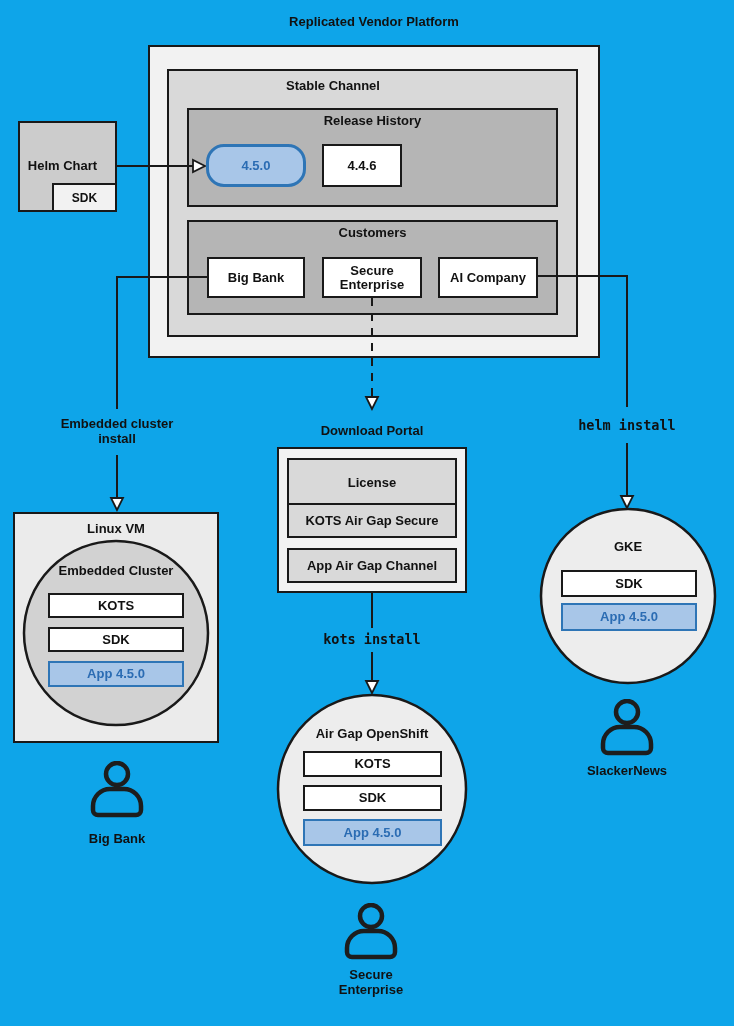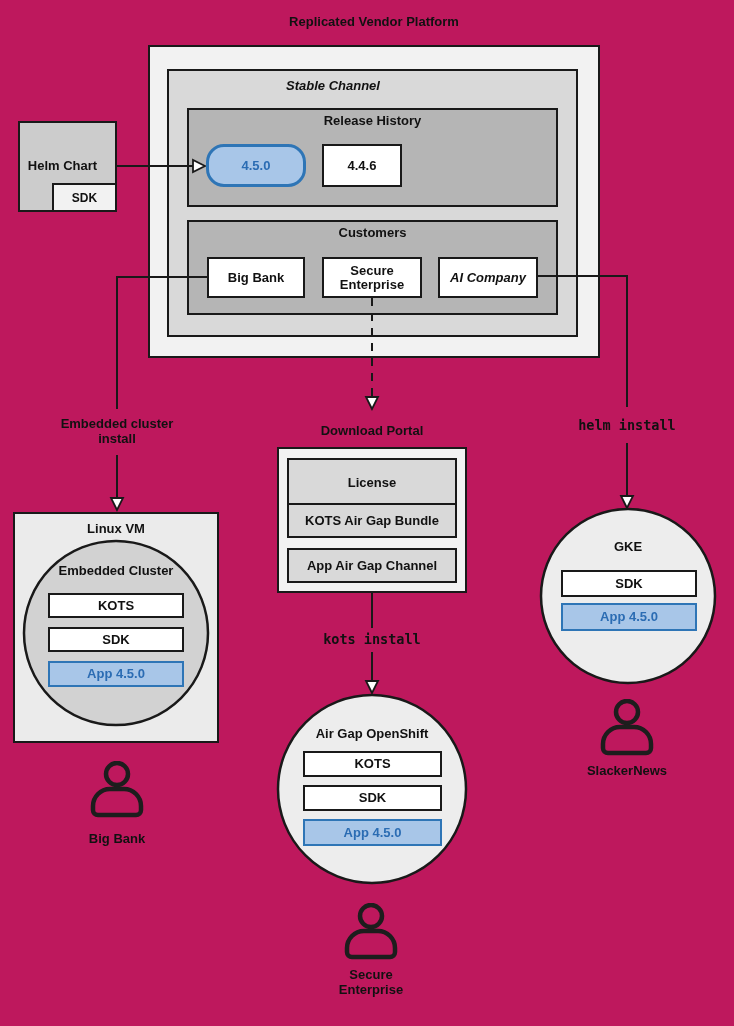--- a/index.html
+++ b/index.html
@@ -1,16 +1,16 @@
 <!DOCTYPE html>
 <html style="--accent-fill: #a8c6e8; --accent-border: #2e75b6; --accent-text: #2b6cb3; --container-light: #f2f2f2; --container-mid: #d9d9d9; --container-dark: #b5b5b5;"><head>
 <meta charset="utf-8">
 <style>
   html,body{margin:0;padding:0;background:#fff;}
-  .canvas{position:relative;width:734px;height:1026px;background:#be185d;
+  .canvas{position:relative;width:734px;height:1026px;background:#0ea5e9;
           font-family:"Liberation Sans", sans-serif;color:#111;overflow:hidden;}
   .box{position:absolute;box-sizing:border-box;border:2px solid #191919;}
   .fill-f2{background:#f2f2f2;}
   .fill-d9{background:#d9d9d9;}
   .fill-b5{background:#b5b5b5;}
   .fill-cc{background:#cccccc;}
   .fill-eb{background:#ebebeb;}
   .fill-white{background:#ffffff;}
   .cell{display:flex;align-items:center;justify-content:center;text-align:center;
         font-weight:bold;font-size:13px;line-height:14px;}
@@ -28,21 +28,21 @@
 </style>
 </head>
 <body>
 
 <div class="canvas">
 
   <div class="lbl" style="left:148px;top:14px;width:452px;">Replicated Vendor Platform</div>
 
   <div class="box fill-f2" style="left:148px;top:45px;width:452px;height:313px;"></div>
   <div class="box fill-d9" style="left:167px;top:69px;width:411px;height:268px;"></div>
-  <div class="lbl" style="left:167px;top:78px;width:332px;font-style:italic;">Stable Channel</div>
+  <div class="lbl" style="left:167px;top:78px;width:332px;">Stable Channel</div>
 
   <div class="box fill-b5" style="left:187px;top:108px;width:371px;height:99px;"></div>
   <div class="lbl" style="left:187px;top:113px;width:371px;">Release History</div>
 
   <div class="box fill-b5" style="left:187px;top:220px;width:371px;height:95px;"></div>
   <div class="lbl" style="left:187px;top:225px;width:371px;">Customers</div>
 
   <div class="box fill-cc" style="left:18px;top:121px;width:99px;height:91px;"></div>
   <div class="lbl" style="left:13px;top:158px;width:99px;">Helm Chart</div>
 
@@ -84,31 +84,31 @@
     <use href="#person" x="87" y="761" width="60" height="64"></use>
     <use href="#person" x="341" y="903" width="60" height="64"></use>
     <use href="#person" x="597" y="699" width="60" height="64"></use>
   </svg>
 
   <div class="box cell blue blue-thick" style="left:206px;top:144px;width:100px;height:43px;border-radius:18px;">4.5.0</div>
   <div class="box cell fill-white" style="left:322px;top:144px;width:80px;height:43px;">4.4.6</div>
 
   <div class="box cell fill-white" style="left:207px;top:257px;width:98px;height:41px;">Big Bank</div>
   <div class="box cell fill-white" style="left:322px;top:257px;width:100px;height:41px;padding:0 12px;">Secure Enterprise</div>
-  <div class="box cell fill-white" style="left:438px;top:257px;width:100px;height:41px;font-style:italic;">AI Company</div>
+  <div class="box cell fill-white" style="left:438px;top:257px;width:100px;height:41px;">AI Company</div>
 
   <div class="box cell fill-f2" style="left:52px;top:183px;width:65px;height:29px;font-size:12px;">SDK</div>
 
   <div class="lbl" style="left:45px;top:416px;width:144px;">Embedded cluster install</div>
   <div class="lbl" style="left:292px;top:423px;width:160px;">Download Portal</div>
   <div class="lbl mono" style="left:302px;top:632px;width:140px;">kots install</div>
   <div class="lbl mono" style="left:557px;top:418px;width:140px;">helm install</div>
 
   <div class="box cell fill-d9" style="left:287px;top:458px;width:170px;height:50px;">License</div>
-  <div class="box cell fill-d9" style="left:287px;top:503px;width:170px;height:35px;">KOTS Air Gap Bundle</div>
+  <div class="box cell fill-d9" style="left:287px;top:503px;width:170px;height:35px;">KOTS Air Gap Secure</div>
   <div class="box cell fill-d9" style="left:287px;top:548px;width:170px;height:35px;">App Air Gap Channel</div>
 
   <div class="lbl" style="left:26px;top:563px;width:180px;">Embedded Cluster</div>
   <div class="box cell fill-white" style="left:48px;top:593px;width:136px;height:25px;">KOTS</div>
   <div class="box cell fill-white" style="left:48px;top:627px;width:136px;height:25px;">SDK</div>
   <div class="box cell blue" style="left:48px;top:661px;width:136px;height:26px;">App 4.5.0</div>
 
   <div class="lbl" style="left:292px;top:726px;width:160px;">Air Gap OpenShift</div>
   <div class="box cell fill-white" style="left:303px;top:751px;width:139px;height:26px;">KOTS</div>
   <div class="box cell fill-white" style="left:303px;top:785px;width:139px;height:26px;">SDK</div>

